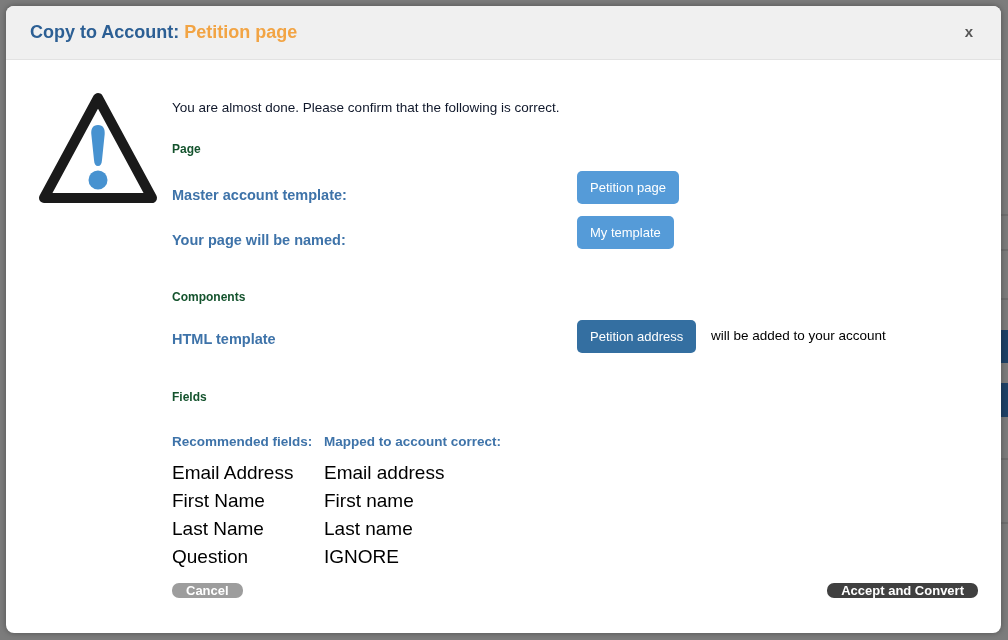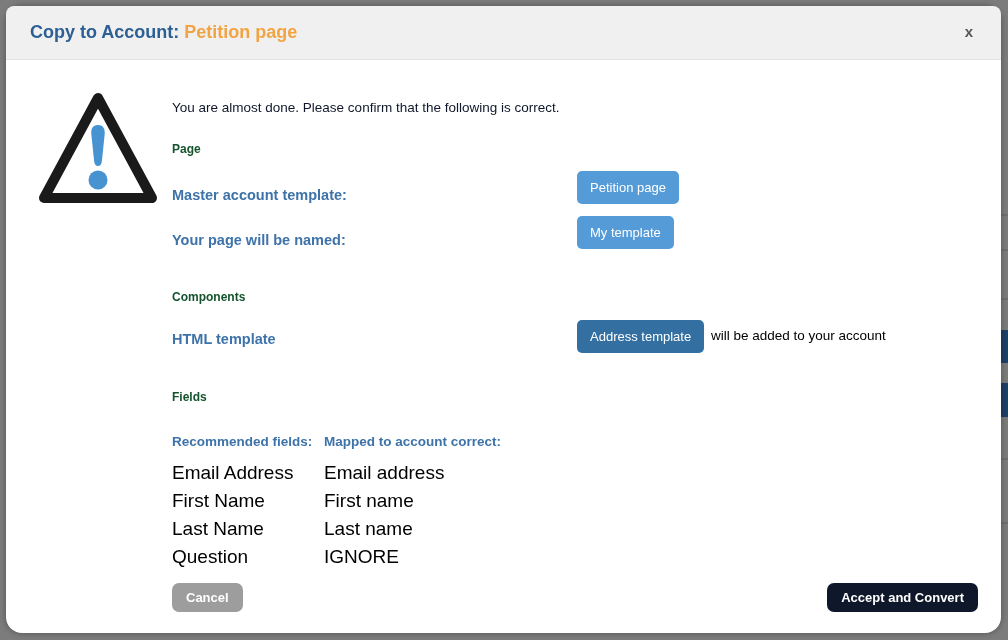--- a/index.html
+++ b/index.html
@@ -14,21 +14,21 @@
   
   .bg-strip-line { position: absolute; right: 0; width: 7px; height: 2px; background: #6f6f6f; }
   .bg-navy-block { position: absolute; right: 0; width: 7px; background: #1e4166; }
 
   
   .modal {
     position: absolute;
     left: 6px; top: 6px;
     width: 995px; height: 627px;
     background: #ffffff;
-    border-radius: 16px;
+    border-radius: 8px;
     box-shadow: 0 0 6px rgba(0,0,0,0.35);
   }
   .modal-header {
     position: relative;
     height: 54px;
     background: #f0f0f0;
     border-bottom: 1px solid #e2e2e2;
     border-radius: 8px 8px 0 0;
   }
   .modal-title {
@@ -112,33 +112,33 @@
   .ft-r0 { top: 0; }
   .ft-r1 { top: 28px; }
   .ft-r2 { top: 56px; }
   .ft-r3 { top: 84px; }
   .ft-r4 { top: 112px; }
 
   
   .footer-btn {
     position: absolute;
     top: 523px;
-    height: 29px;
+    height: 15px;
     padding: 0 14px;
     border: none;
     border-radius: 7px;
     color: #ffffff;
     font-family: inherit;
     font-size: 13px;
     font-weight: bold;
     cursor: pointer;
     white-space: nowrap;
   }
   .btn-cancel { left: 166px; background: #9d9d9d; }
-  .btn-accept { right: 23px; background: #0f172a; }
+  .btn-accept { right: 23px; background: #404040; }
 </style>
 </head>
 <body>
 
 <div class="bg-strip-line" style="top:214px"></div>
 <div class="bg-strip-line" style="top:249px"></div>
 <div class="bg-strip-line" style="top:298px"></div>
 <div class="bg-navy-block" style="top:330px;height:33px"></div>
 <div class="bg-navy-block" style="top:383px;height:34px"></div>
 <div class="bg-strip-line" style="top:458px"></div>
@@ -169,21 +169,21 @@
 
     <div class="field-label l-master">Master account template:</div>
     <button class="badge-btn badge-light b-petition-page">Petition page</button>
 
     <div class="field-label l-named">Your page will be named:</div>
     <button class="badge-btn badge-light b-my-petition">My template</button>
 
     <div class="section-heading h-components">Components</div>
 
     <div class="field-label l-html">HTML template</div>
-    <button class="badge-btn badge-dark b-petition-template">Address template</button>
+    <button class="badge-btn badge-dark b-petition-template">Petition address</button>
     <div class="suffix-text">will be added to your account</div>
 
     <div class="section-heading h-fields">Fields</div>
 
     <div class="fields-table">
       <div class="ft-row ft-r0">
         <span class="ft-col1 ft-head">Recommended fields:</span>
         <span class="ft-col2 ft-head">Mapped to account correct:</span>
       </div>
       <div class="ft-row ft-r1">

